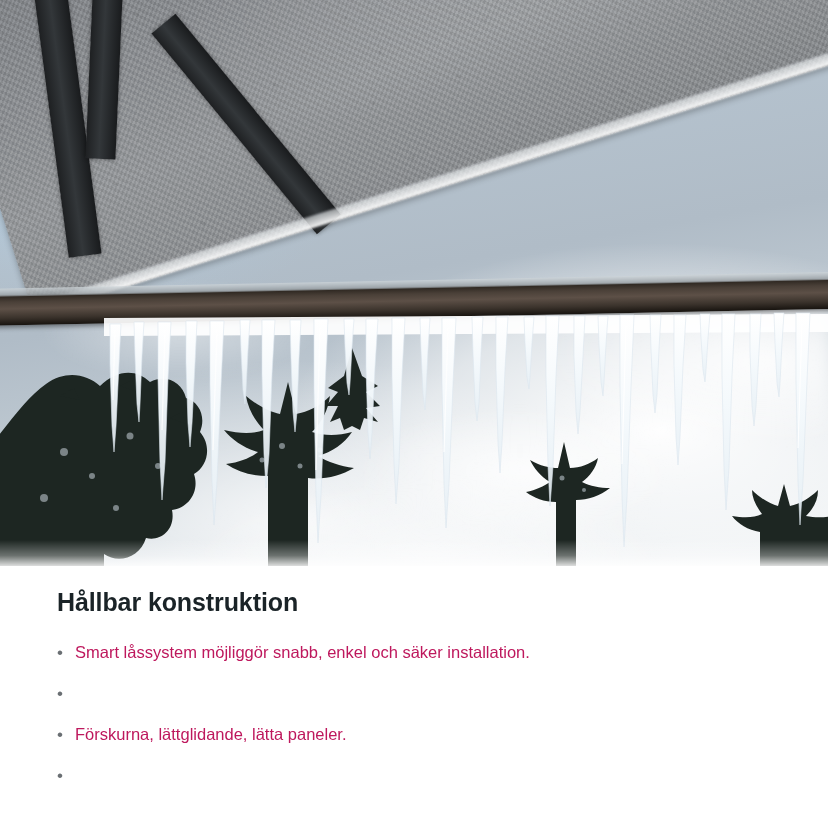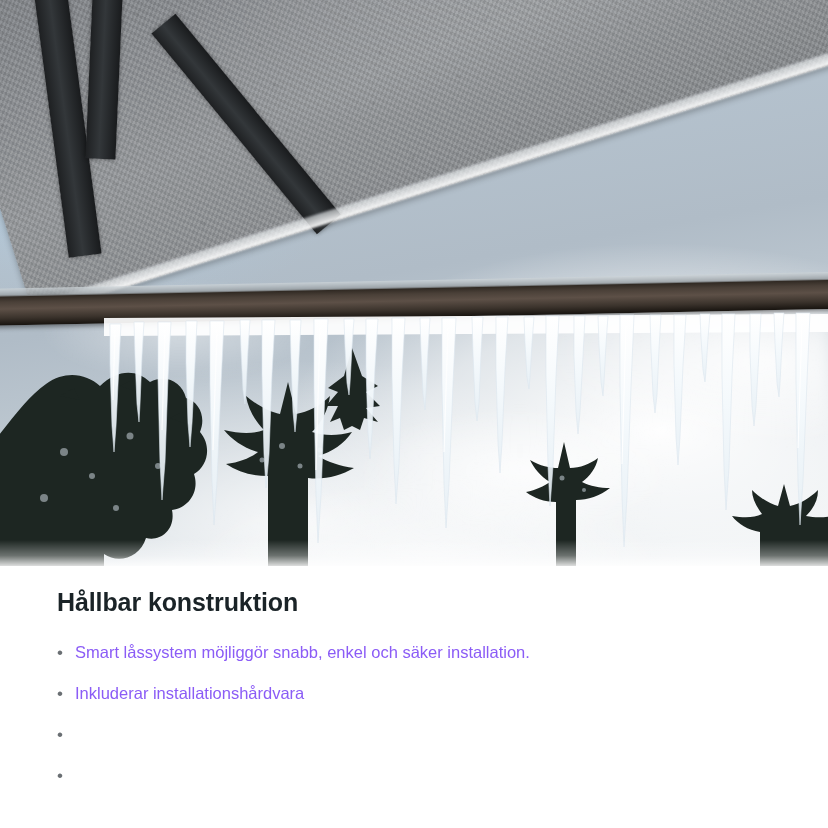--- a/index.html
+++ b/index.html
@@ -159,21 +159,21 @@
     font-size: 17px;
     line-height: 24px;
     text-align: left;
     padding-left: 2px;
   }
 
   .bullet-text {
     font-family: "Liberation Sans", sans-serif;
     font-size: 16.5px;
     line-height: 23px;
-    color: #8b5cf6;
+    color: #be185d;
     white-space: pre-line;
   }
 </style>
 </head>
 <body>
 
 <div class="product-card">
 
   <div class="hero">
 
@@ -312,27 +312,27 @@
 
     <ul class="bullets">
 
       <li class="bullet-item">
         <span class="bullet-dot">•</span>
         <span class="bullet-text">Smart låssystem möjliggör snabb, enkel och säker installation.</span>
       </li>
 
       <li class="bullet-item">
         <span class="bullet-dot">•</span>
-        <span class="bullet-text">Inkluderar installationshårdvara</span>
+      </li>
+
+      <li class="bullet-item">
+        <span class="bullet-dot">•</span>
+        <span class="bullet-text">Förskurna, lättglidande, lätta paneler.</span>
       </li>
 
       <li class="bullet-item">
         <span class="bullet-dot">•</span>
       </li>
 
-      <li class="bullet-item">
-        <span class="bullet-dot">•</span>
-      </li>
-
     </ul>
   </div>
 
 </div>
 
 </body></html>

